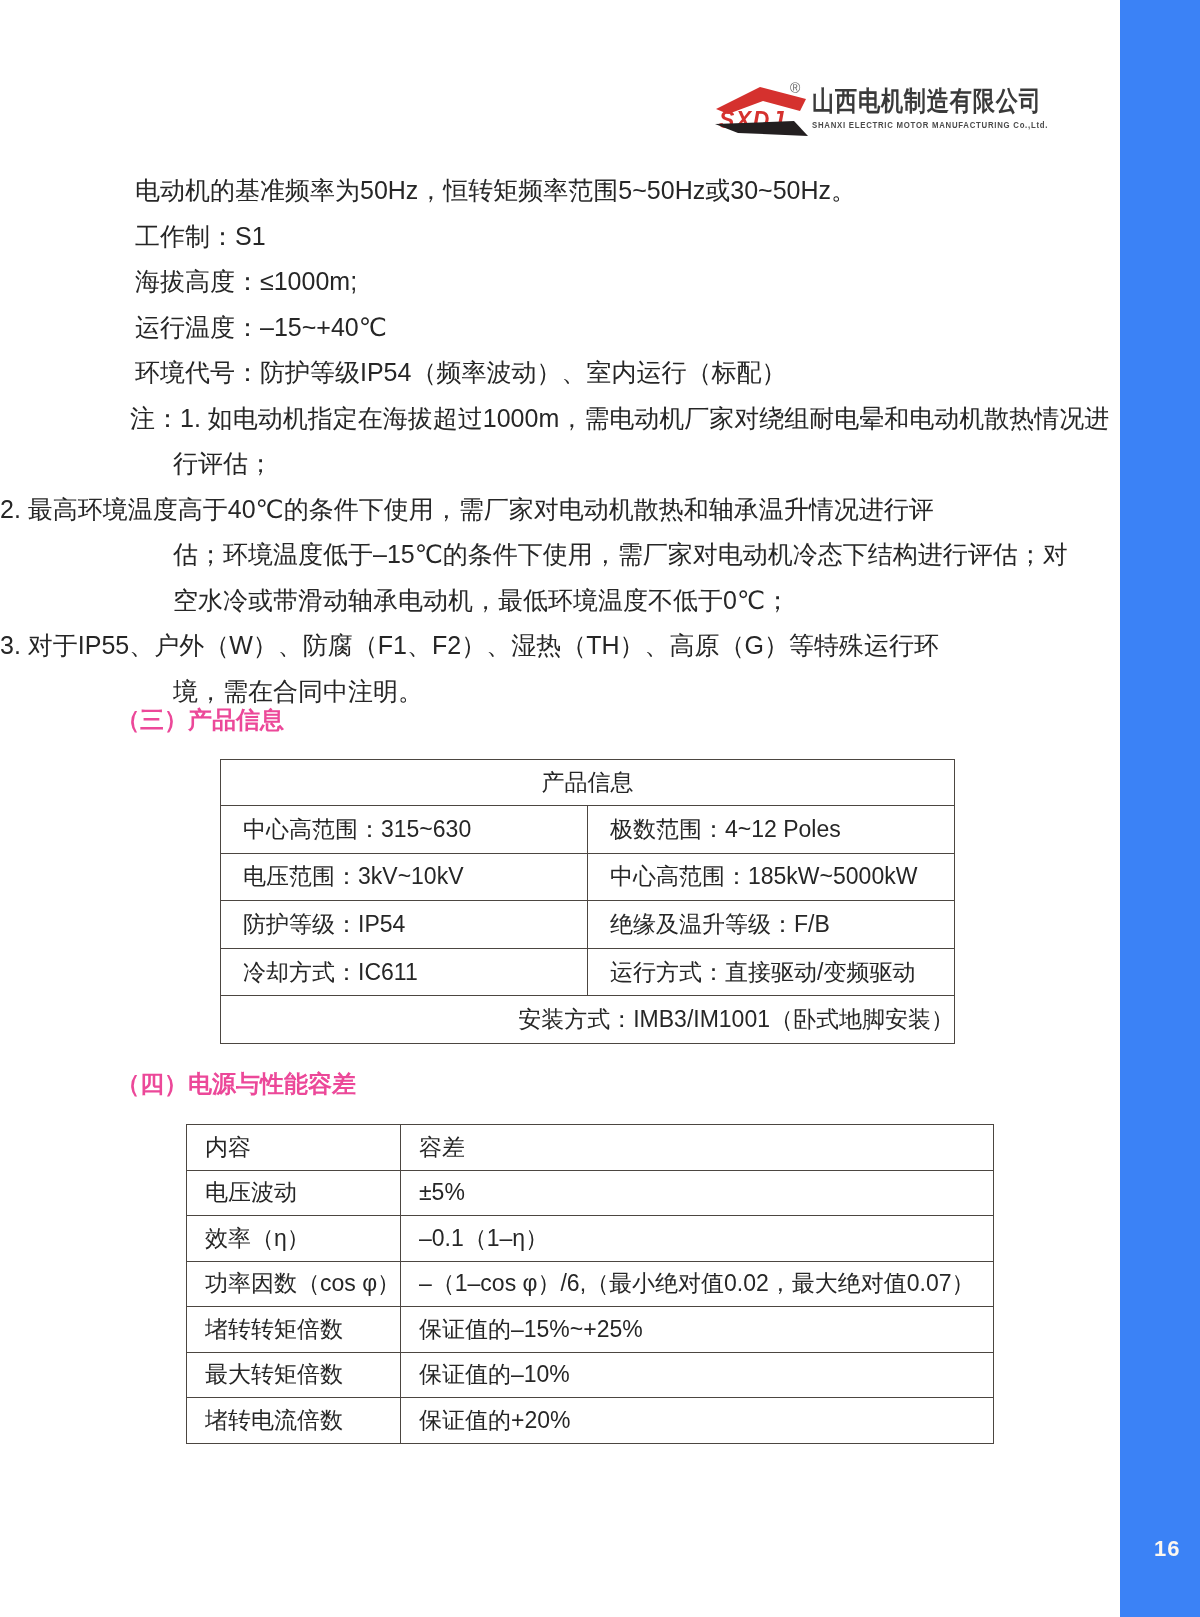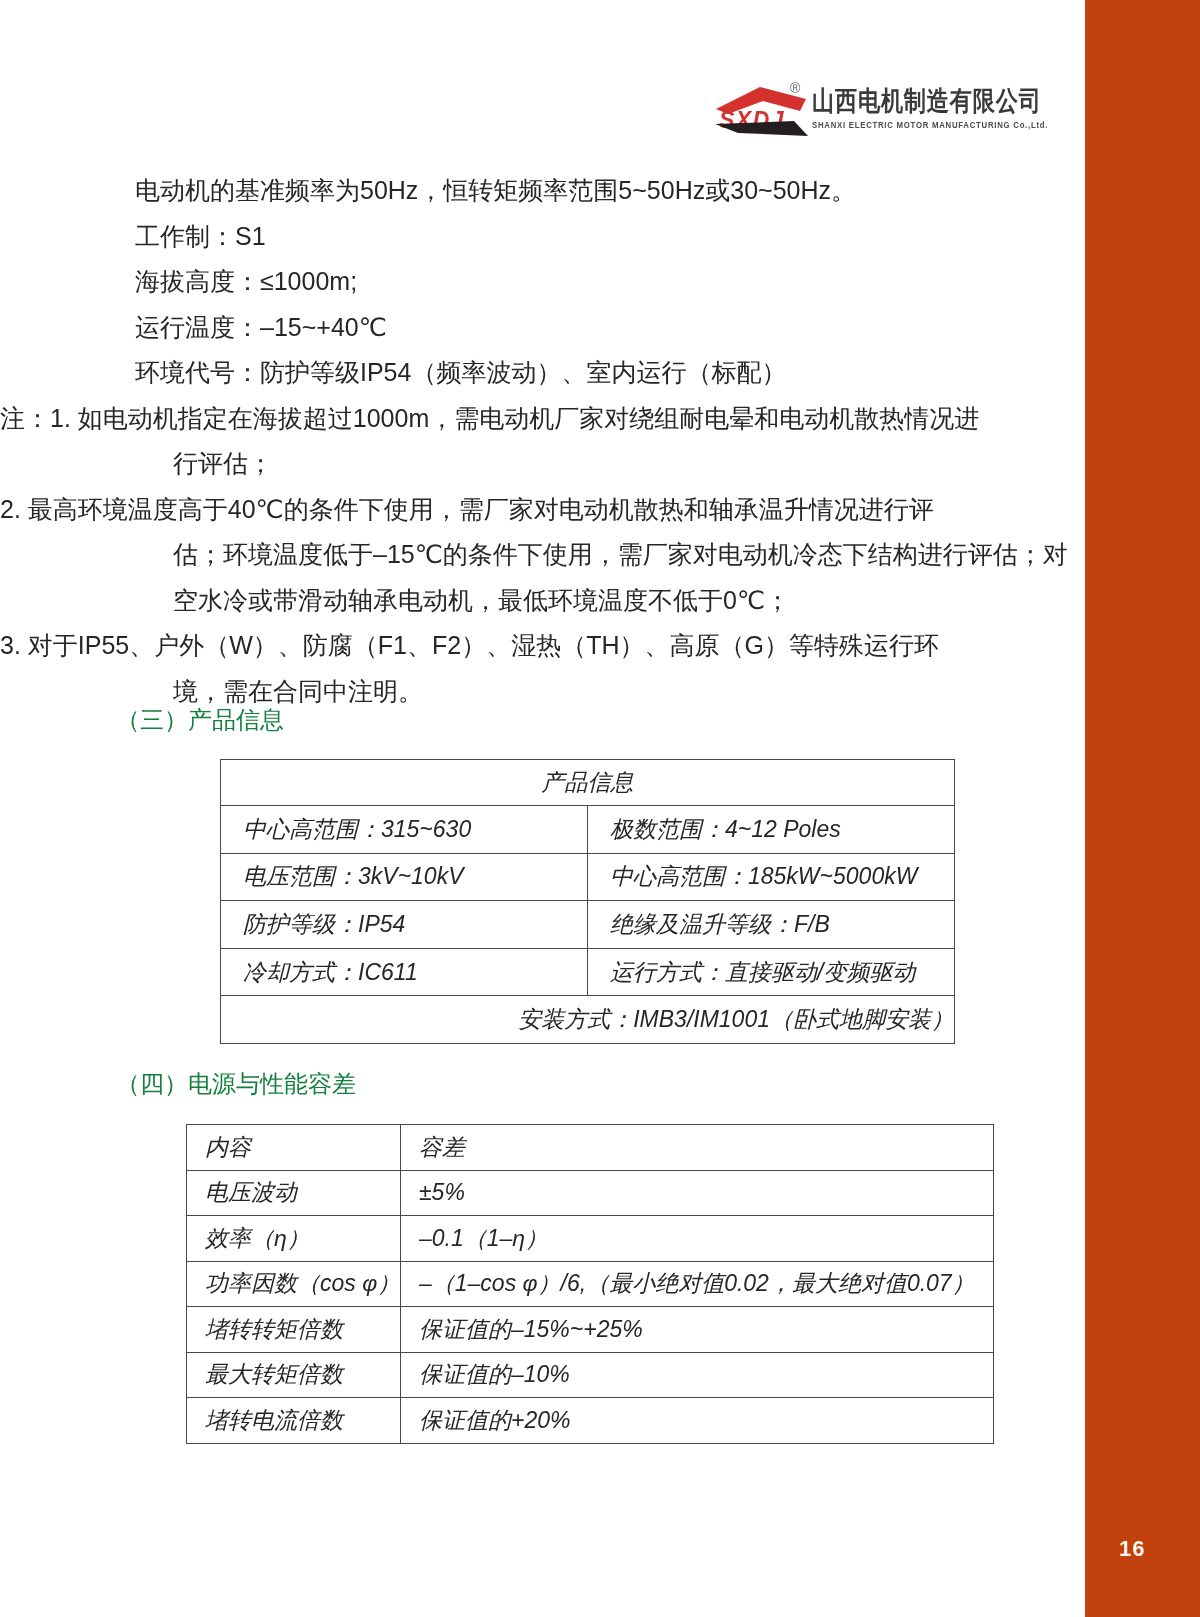--- a/index.html
+++ b/index.html
@@ -12,22 +12,22 @@
     height: 1617px;
     background: #ffffff;
     overflow: hidden;
     color: #262626;
   }
 
   
   .accent-bar {
     position: absolute;
     top: 0; right: 0;
-    width: 115px; height: 1617px;
-    background: #c2410c;
+    width: 80px; height: 1617px;
+    background: #3b82f6;
     text-align: center;
   }
   .page-number {
     position: absolute;
     top: 1536px;
     left: 34px;
     font-size: 22px;
     font-weight: bold;
     color: #fdf7ef;
     letter-spacing: 1px;
@@ -74,50 +74,49 @@
     width: 1080px;
     font-size: 25px;
     color: #262626;
   }
   .line {
     height: 45.5px;
     line-height: 45.5px;
     white-space: nowrap;
   }
   .ind-body { padding-left: 135px; }
-  .ind-note { }
+  .ind-note { padding-left: 130px; }
   .ind-num  { }
   .ind-cont { padding-left: 173px; }
 
   .section-title {
     position: absolute;
     left: 116px;
     font-size: 24px;
-    font-weight: normal;
-    color: #15803d;
+    font-weight: bold;
+    color: #ec4899;
     white-space: nowrap;
   }
   .title-three { top: 704px; }
   .title-four  { top: 1068px; }
 
   
   table {
     border-collapse: collapse;
     table-layout: fixed;
     font-size: 23px;
     color: #262626;
   }
   td, th {
     border: 1.6px solid #4c4641;
     font-weight: normal;
     padding: 0 0 0 22px;
     text-align: left;
     white-space: nowrap;
     overflow: hidden;
-    font-style: italic;
   }
   .product-table {
     position: absolute;
     left: 220px; top: 759px;
     width: 735px;
   }
   .product-table .tbl-title { height: 46px; text-align: center; padding: 0; }
   .product-table td { height: 47.6px; }
   .product-table .tbl-footer { text-align: right; padding: 0; }
 

